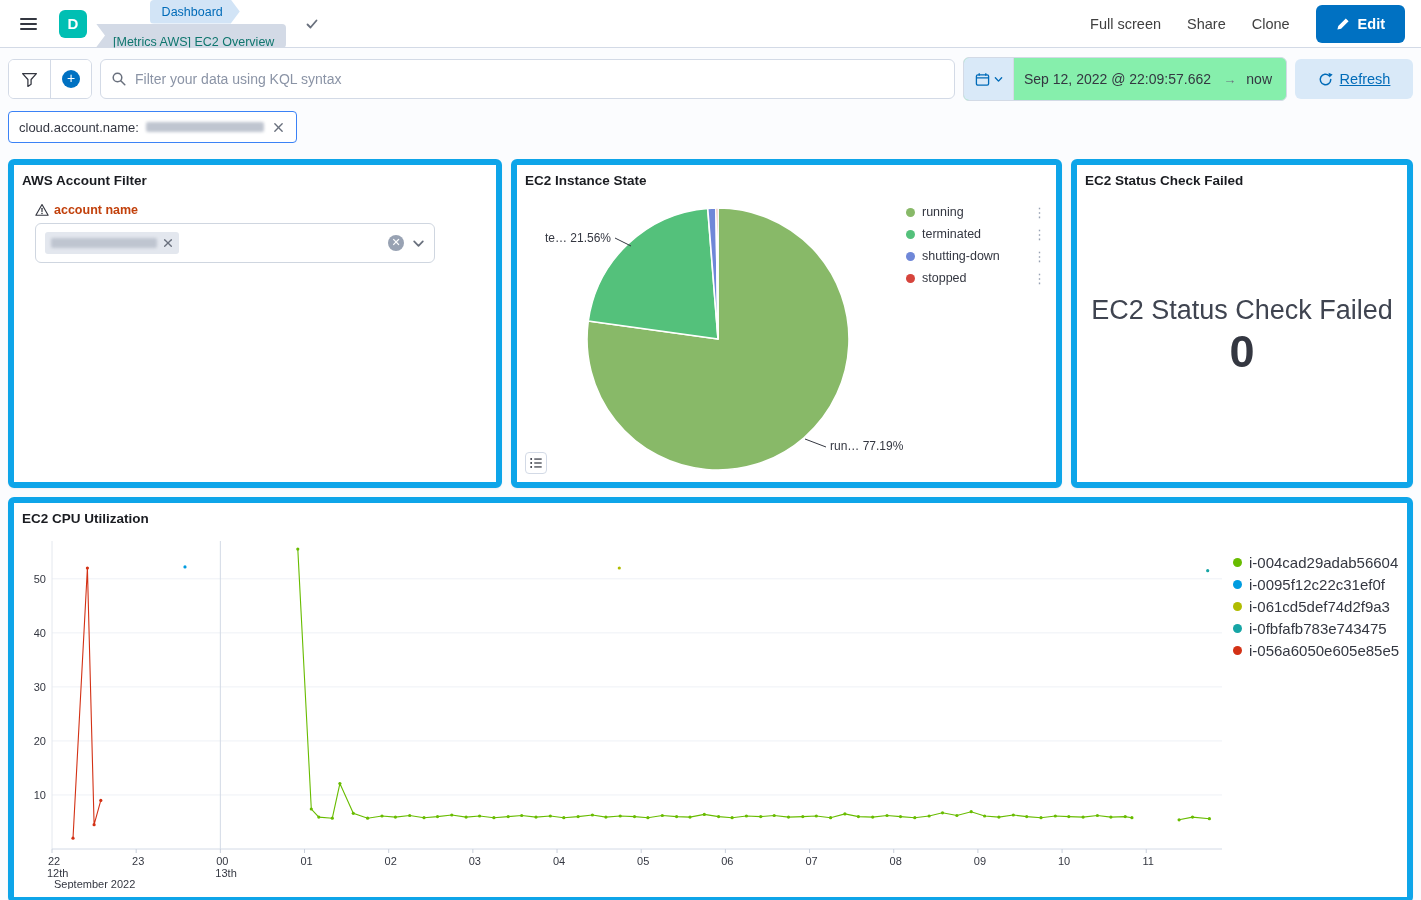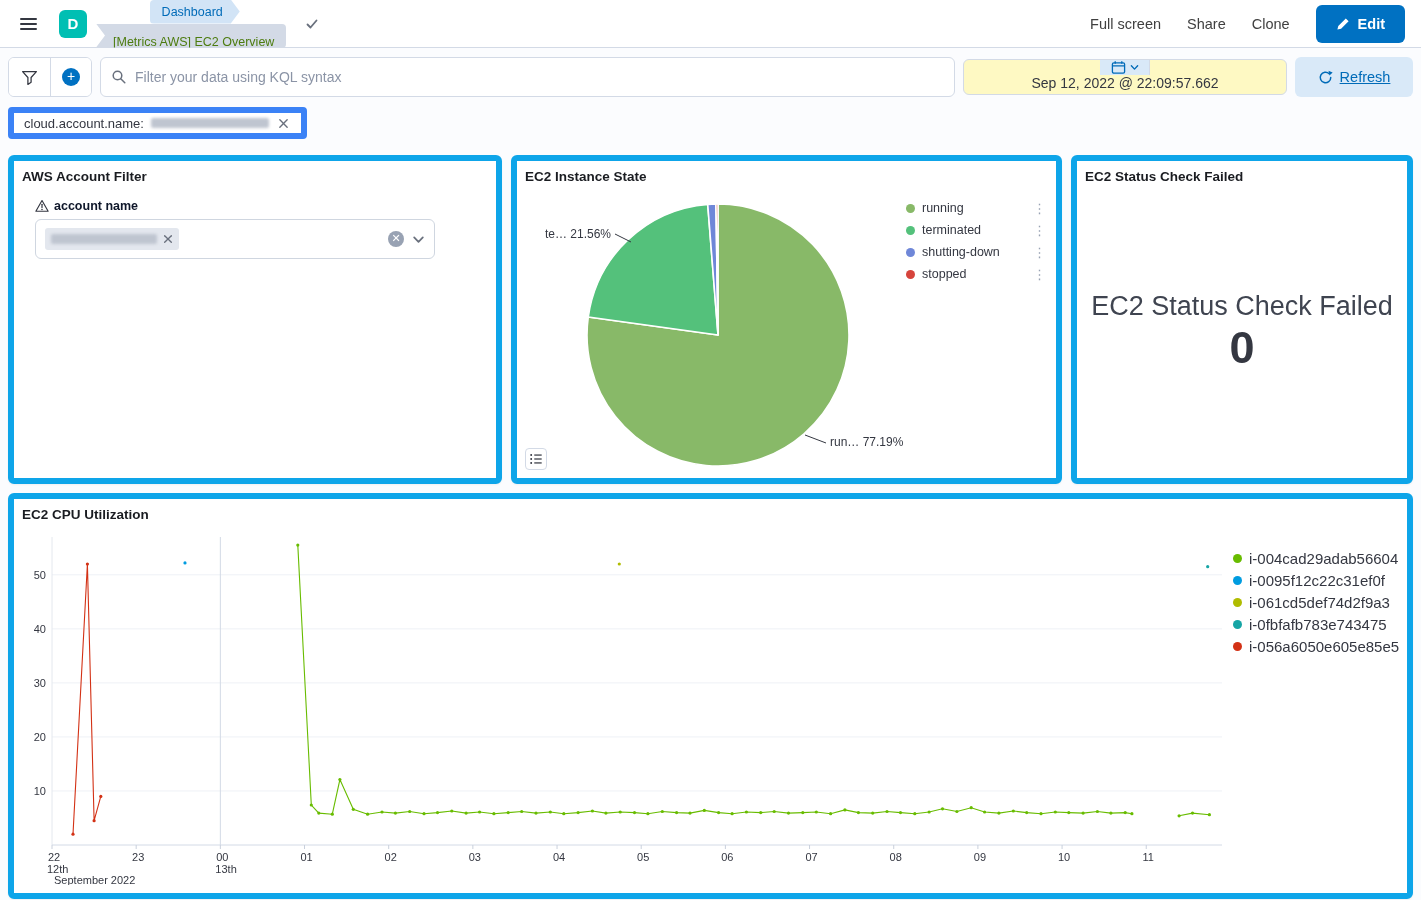--- a/index.html
+++ b/index.html
@@ -11,21 +11,21 @@
              display: flex; align-items: center; justify-content: space-between; padding: 0 16px; }
   .top-left { display: flex; align-items: center; gap: 10px; }
   .icon-btn { background: none; border: none; cursor: pointer; display: flex; align-items: center; padding: 4px; }
   .hamburger i { display: block; width: 17px; height: 2px; background: #343741; margin: 3px 0; border-radius: 1px; }
   .logo-sq { width: 28px; height: 28px; border-radius: 6px; background: #00bfb3; color: #fff;
              font-weight: 700; font-size: 15px; display: flex; align-items: center; justify-content: center; margin-left: 8px; }
   .crumbs { display: flex; align-items: center; margin-left: 6px; flex-direction: column; }
   .crumb { height: 24px; display: flex; align-items: center; font-size: 12.5px; font-weight: 500; }
   .crumb-first { background: #d2e4f6; color: #006bb8; padding: 0 17px 0 12px; border-radius: 4px 0 0 4px;
                  clip-path: polygon(0 0, calc(100% - 9px) 0, 100% 50%, calc(100% - 9px) 100%, 0 100%); }
-  .crumb-last { background: #d3dae6; color: #4d7c0f; padding: 12px 12px 0 17px; border-radius: 0 4px 4px 0;
+  .crumb-last { background: #d3dae6; color: #0f766e; padding: 12px 12px 0 17px; border-radius: 0 4px 4px 0;
                 clip-path: polygon(0 0, 100% 0, 100% 100%, 0 100%, 9px 50%); margin-left: -7px; }
   .saved-check { margin-left: 8px; display: flex; }
   .top-right { display: flex; align-items: center; gap: 26px; }
   .hdr-link { color: #404040; font-size: 14.5px; text-decoration: none; background: none; border: none;
               cursor: pointer; font-family: inherit; }
   .edit-btn { background: #0071c2; color: #fff; border: none; border-radius: 6px; height: 38px;
               padding: 0 20px; font-size: 14.5px; font-weight: 600; display: flex; align-items: center;
               gap: 8px; cursor: pointer; font-family: inherit; }
 
   
@@ -33,50 +33,50 @@
   .filter-group { display: flex; border: 1px solid #d3dae6; border-radius: 6px; background: #fff; height: 40px; overflow: hidden; }
   .filter-group button { width: 41px; background: #fff; border: none; cursor: pointer;
                          display: flex; align-items: center; justify-content: center; }
   .filter-group button + button { border-left: 1px solid #d3dae6; }
   .add-circle { width: 18px; height: 18px; border-radius: 50%; background: #0071c2; color: #fff;
                 font-size: 14px; line-height: 17px; text-align: center; display: inline-block; }
   .search-box { flex: 1; height: 40px; background: #fff; border: 1px solid #d3dae6; border-radius: 6px;
                 display: flex; align-items: center; padding: 0 10px; gap: 8px; }
   .search-box input { border: none; outline: none; flex: 1; font-size: 14px; font-family: inherit; color: #343741; background: transparent; }
   .search-box input::placeholder { color: #8b94a6; }
-  .datepicker { width: 324px; height: 36px; border: 1px solid #d3dae6; border-radius: 6px; background: #fef9c3;
-                display: flex; align-items: center; overflow: hidden; flex-direction: column; }
+  .datepicker { width: 324px; height: 44px; border: 1px solid #d3dae6; border-radius: 6px; background: #86efac;
+                display: flex; align-items: center; overflow: hidden; }
   .cal-btn { height: 100%; width: 50px; background: #d9e9f8; border: none; border-right: 1px solid #d3dae6;
              display: flex; align-items: center; justify-content: center; gap: 4px; cursor: pointer; }
   .date-start { flex: 1; font-size: 14px; color: #343741; padding: 0 10px; cursor: pointer; white-space: nowrap; }
   .date-arrow { color: #69707d; font-size: 13px; padding: 0 2px; }
   .date-end { font-size: 14px; color: #343741; padding: 0 14px 0 8px; cursor: pointer; }
   .refresh-btn { width: 118px; height: 40px; background: #d9e9f8; color: #006bb8; border: none; border-radius: 6px;
                  font-size: 14.5px; font-weight: 500; display: flex; align-items: center; justify-content: center;
                  gap: 7px; cursor: pointer; font-family: inherit; text-decoration: underline; }
 
   
   .pill-row { padding: 2px 8px 8px; }
-  .filter-pill { display: inline-flex; align-items: center; height: 32px; border: 6px solid #3b82f6;
+  .filter-pill { display: inline-flex; align-items: center; height: 32px; border: 1px solid #3b82f6;
                  border-radius: 4px; background: #fff; padding: 0 10px; gap: 7px; font-size: 13px; cursor: pointer; }
   .redacted { display: inline-block; height: 10px; border-radius: 2px; background: #bfc5d0; filter: blur(1.5px); }
   .pill-x { display: flex; cursor: pointer; background: none; border: none; padding: 2px; }
 
   
   .panels { padding: 8px 8px 4px; display: grid; grid-template-columns: 494px 551px 1fr;
             grid-auto-rows: min-content; gap: 9px; }
   .panel { background: #fff; border: 6px solid #0ea5e9; border-radius: 6px; box-shadow: 0 1px 2px rgba(0,0,0,.05);
            padding: 8px; position: relative; overflow: hidden; }
   .row1 { height: 329px; }
   .panel-title { font-size: 13.5px; font-weight: 700; color: #1a1c21; line-height: 16px; }
   .panel-cpu { grid-column: 1 / -1; height: 406px; }
 
   
   .af-content { padding: 14px 13px 0; }
-  .af-label { display: flex; align-items: center; gap: 5px; font-size: 12.5px; font-weight: 700; color: #0f172a; }
+  .af-label { display: flex; align-items: center; gap: 5px; font-size: 12.5px; font-weight: 700; color: #c2410c; }
   .combo { margin-top: 6px; width: 400px; height: 40px; border: 1px solid #cfd6e0; border-radius: 6px;
            background: #fff; display: flex; align-items: center; padding: 0 9px; gap: 8px; cursor: text; }
   .combo-badge { display: flex; align-items: center; gap: 6px; background: #e3e7ee; border-radius: 3px;
                  height: 22px; padding: 0 6px; }
   .combo-spacer { flex: 1; }
   .clear-circle { width: 16px; height: 16px; border-radius: 50%; background: #98a2b3; color: #fff;
                   font-size: 11px; line-height: 15px; text-align: center; cursor: pointer; }
 
   
   .pie-legend { position: absolute; right: 8px; top: 36px; width: 142px; }

